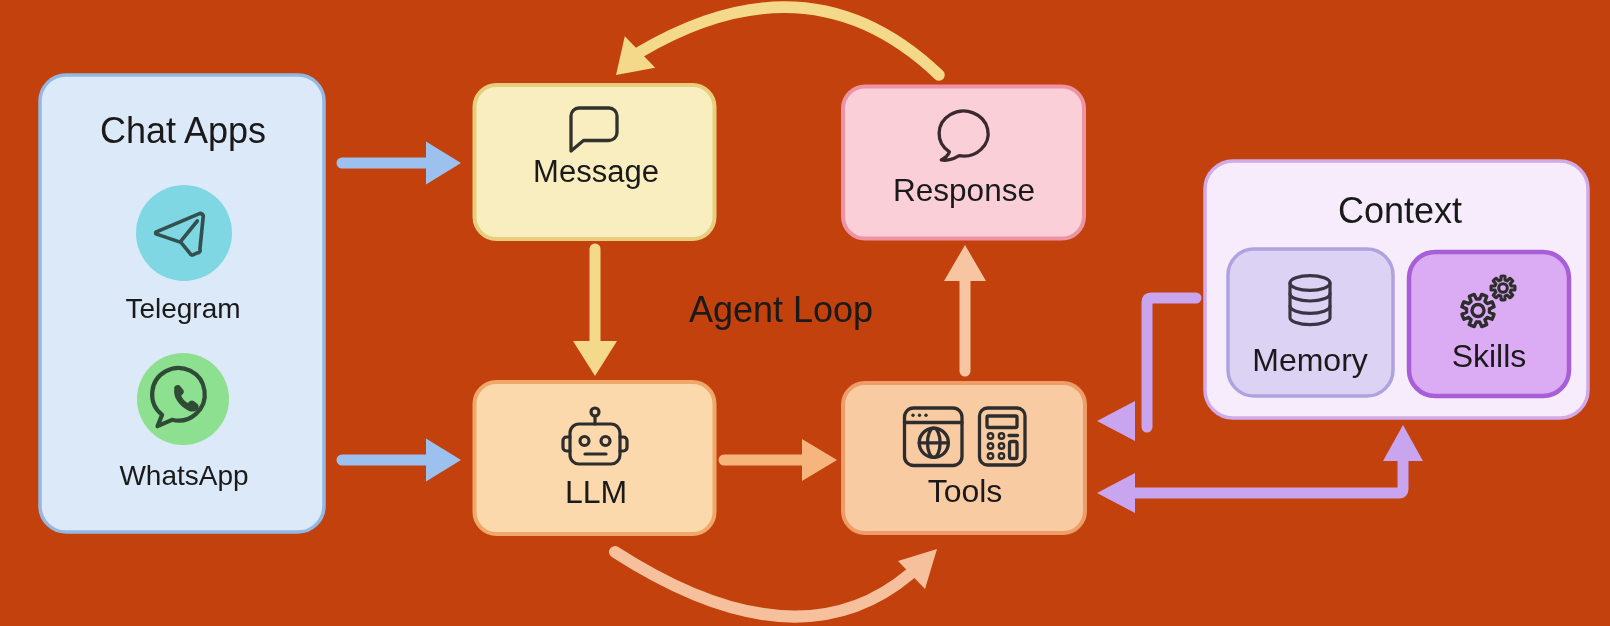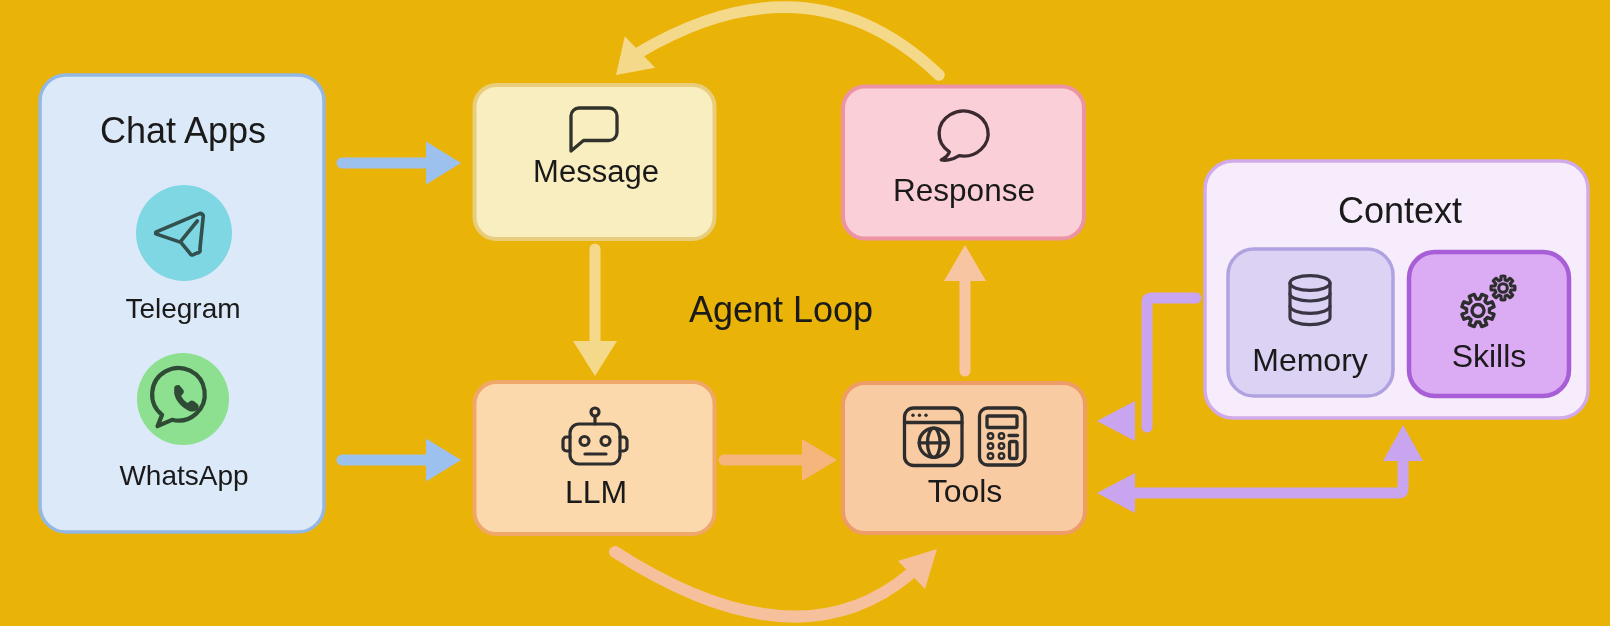--- a/index.html
+++ b/index.html
@@ -1,16 +1,16 @@
 <!DOCTYPE html>
 <html><head>
 <meta charset="utf-8">
 <style>
   html,body{margin:0;padding:0;background:#ffffff;}
-  .stage{position:relative;width:1610px;height:626px;background:#eab308;overflow:hidden;
+  .stage{position:relative;width:1610px;height:626px;background:#c2410c;overflow:hidden;
     font-family:"Liberation Sans",sans-serif;}
   svg{position:absolute;left:0;top:0;}
   text{fill:#1a1a1a;font-family:"Liberation Sans",sans-serif;}
 </style>
 </head>
 <body>
 <div class="stage">
 <svg width="1610" height="626" viewBox="0 0 1610 626">
 
   <g>

